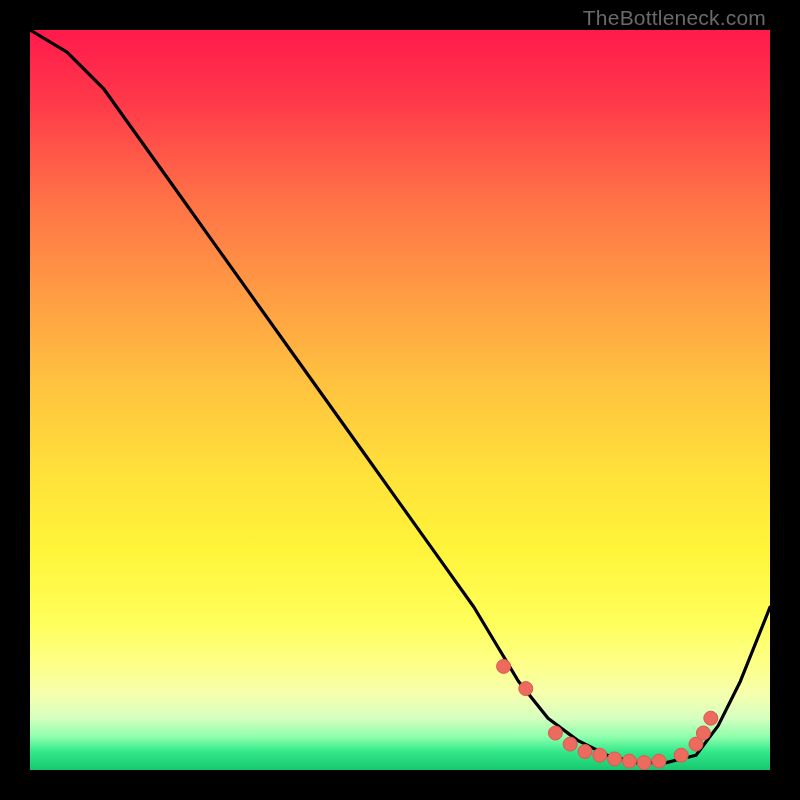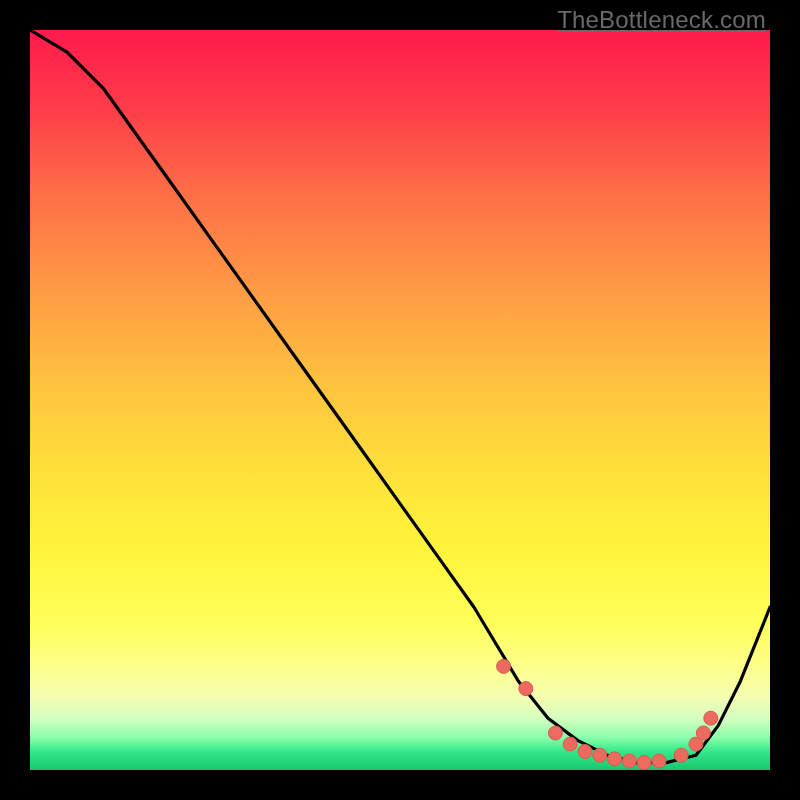--- a/index.html
+++ b/index.html
@@ -25,24 +25,23 @@
     top: 30px;
     width: 740px;
     height: 740px;
     overflow: hidden;
   }
   .watermark {
     position: absolute;
     top: 6px;
     right: 34px;
     color: #6a6a6a;
-    font-size: 24px;
+    font-size: 21px;
     font-weight: 500;
     letter-spacing: 0.2px;
-    text-decoration: underline;
   }
   svg.curve {
     position: absolute;
     left: 0;
     top: 0;
     width: 100%;
     height: 100%;
     overflow: visible;
   }
 </style>

